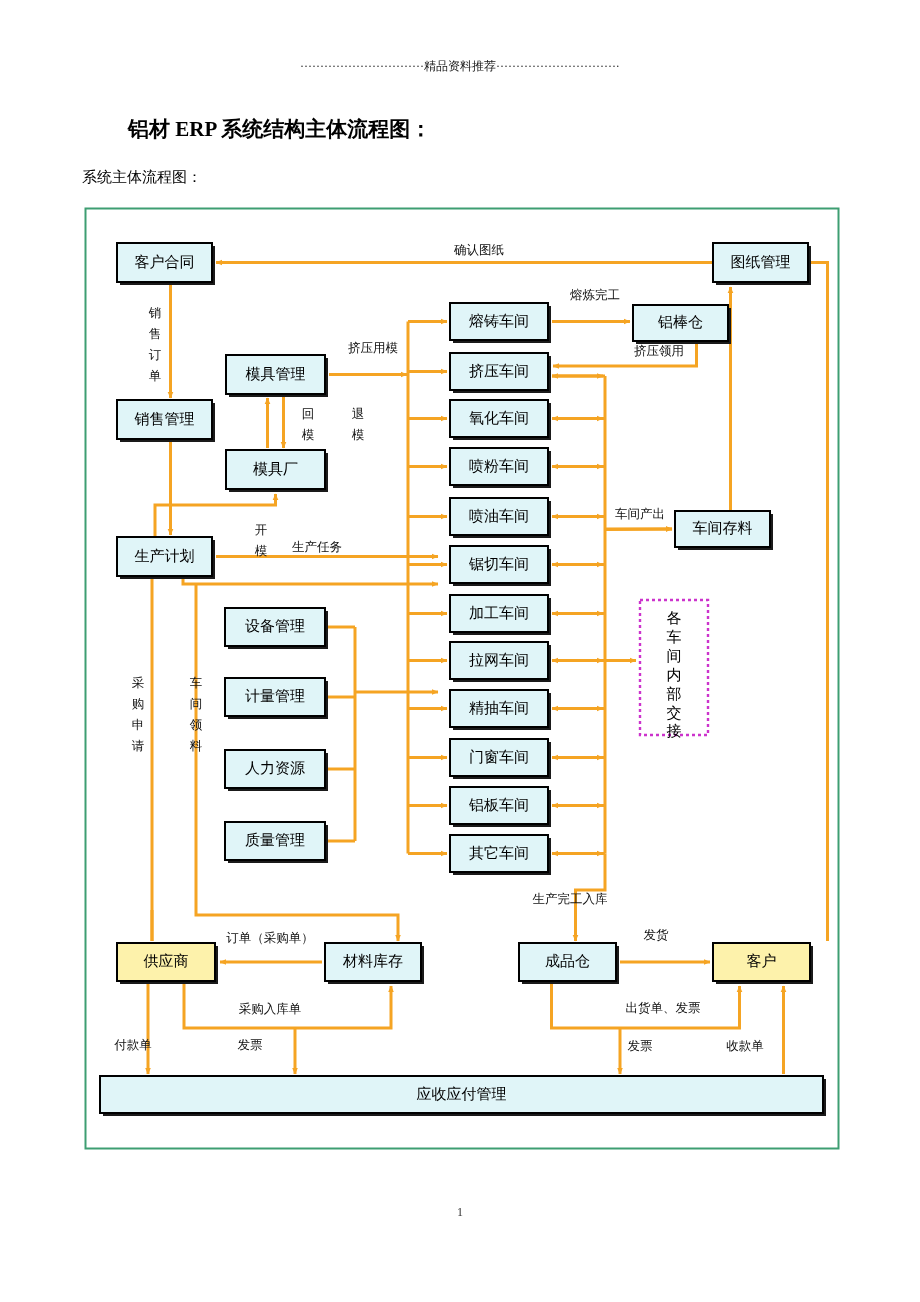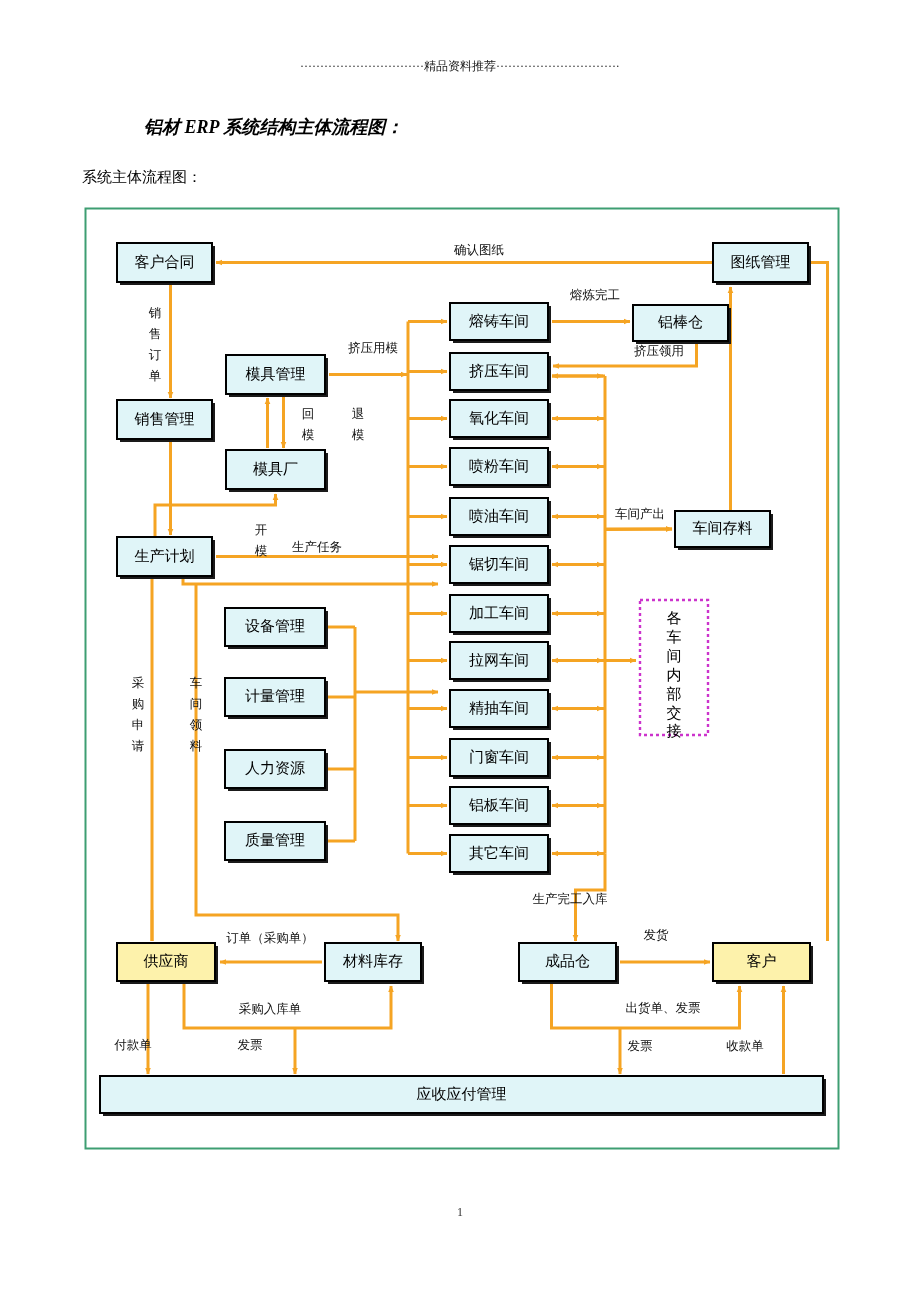--- a/index.html
+++ b/index.html
@@ -8,22 +8,22 @@
     font-family:"Liberation Serif","DejaVu Serif",serif;
     position:relative;overflow:hidden;
   }
   .pg{position:absolute;left:0;top:0;width:920px;height:1072px;}
   .hdr{
     position:absolute;left:0;top:58px;width:920px;text-align:center;
     font-size:12px;color:#1a1a1a;letter-spacing:0px;white-space:nowrap;
     font-family:"Liberation Serif","DejaVu Serif",serif;
   }
   .doc-title{
-    position:absolute;left:144px;top:115px;
-    font-size:18px;font-weight:bold;color:#000;font-style:italic;
+    position:absolute;left:128px;top:115px;
+    font-size:21px;font-weight:bold;color:#000;
   }
   .sec-title{
     position:absolute;left:82px;top:168px;
     font-size:15px;font-weight:normal;color:#000;
   }
   .pageno{
     position:absolute;left:0;top:1205px;width:920px;text-align:center;
     font-size:12px;color:#333;
   }
   svg{position:absolute;left:0;top:0;}

